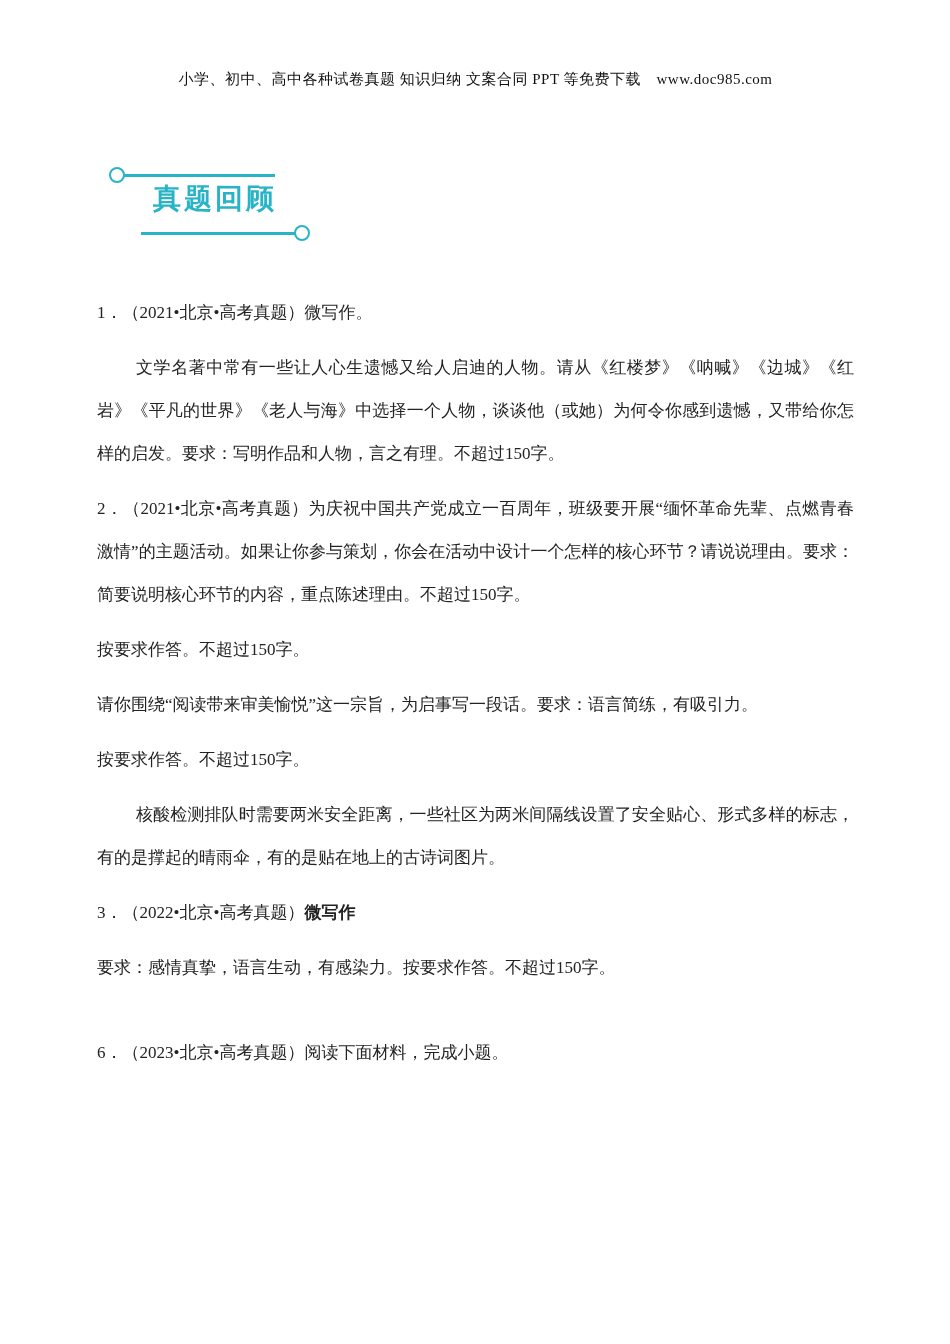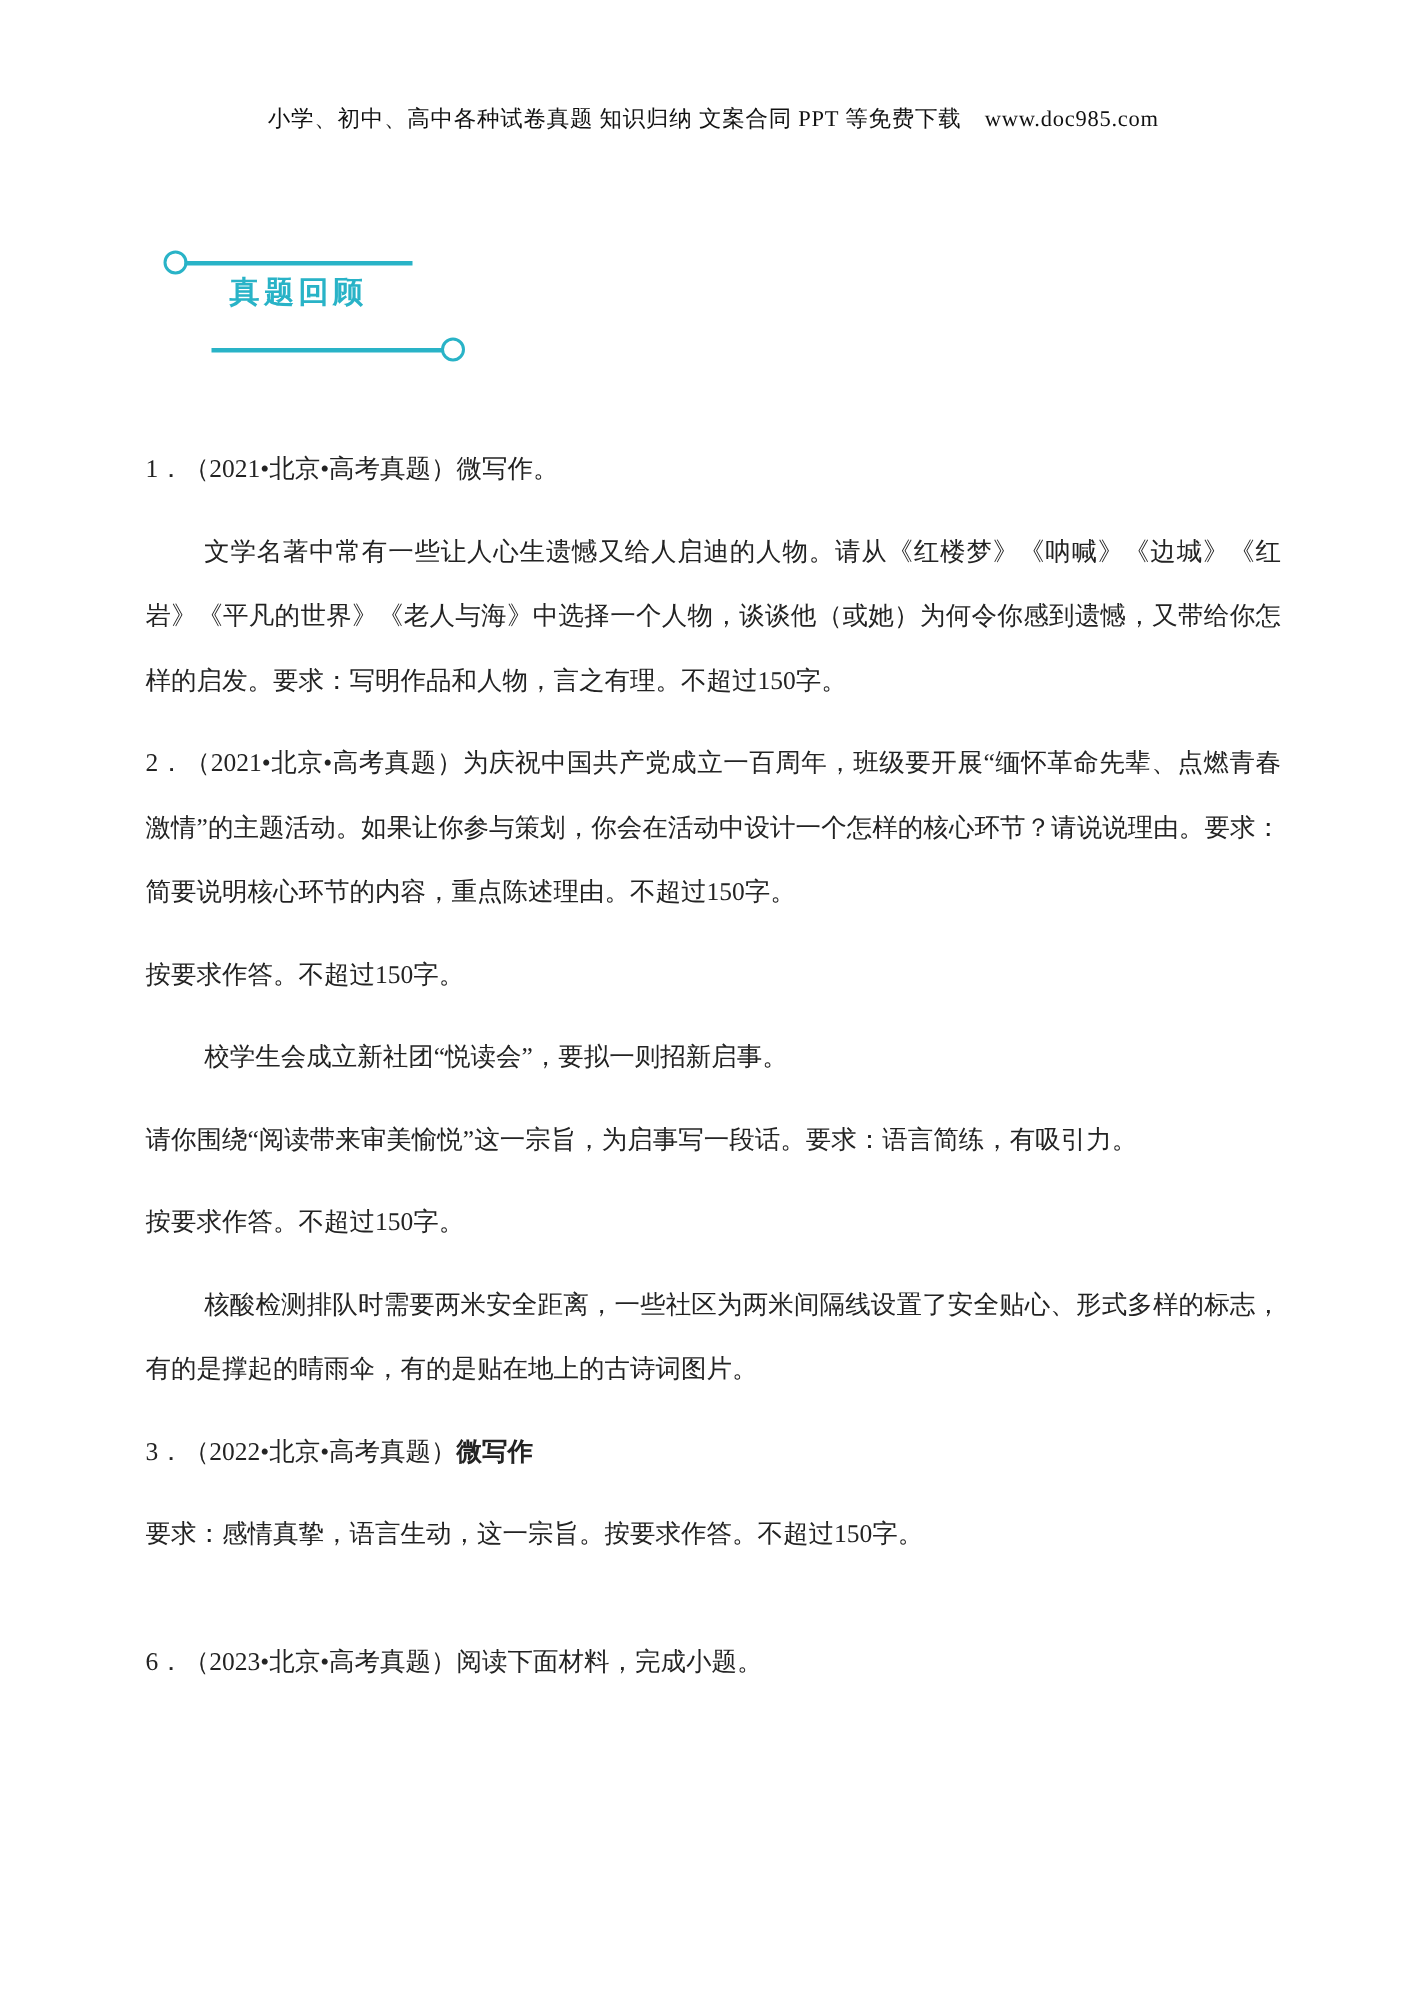--- a/index.html
+++ b/index.html
@@ -45,21 +45,21 @@
     height:2.5px;
     background:var(--accent);
   }
   .dline.top { left:14px; top:7px;  width:152px; }
   .dline.bot { left:32px; top:65px; width:155px; }
   .badge-title {
     position:absolute;
     left:44px; top:18px;
     font-family:"Liberation Sans","DejaVu Sans",sans-serif;
     font-weight:bold;
-    font-size:20px;
+    font-size:28px;
     line-height:1;
     color:var(--accent);
     letter-spacing:3px;
     white-space:nowrap;
   }
   
   .content {
     font-size:17px;
     line-height:43px;
     text-align:justify;
@@ -83,22 +83,21 @@
     <div class="badge-title">真题回顾</div>
     <span class="dline bot"></span>
     <span class="circle bot-right"></span>
   </div>
 
   <div class="content">
     <p class="para">1．（2021•北京•高考真题）微写作。</p>
     <p class="para indent">文学名著中常有一些让人心生遗憾又给人启迪的人物。请从《红楼梦》《呐喊》《边城》《红岩》《平凡的世界》《老人与海》中选择一个人物，谈谈他（或她）为何令你感到遗憾，又带给你怎样的启发。要求：写明作品和人物，言之有理。不超过150字。</p>
     <p class="para">2．（2021•北京•高考真题）为庆祝中国共产党成立一百周年，班级要开展“缅怀革命先辈、点燃青春激情”的主题活动。如果让你参与策划，你会在活动中设计一个怎样的核心环节？请说说理由。要求：简要说明核心环节的内容，重点陈述理由。不超过150字。</p>
     <p class="para">按要求作答。不超过150字。</p>
-    <p class="para indent">校学生会成立新社团“悦读会”，要拟一则招新启事。</p>
     <p class="para">请你围绕“阅读带来审美愉悦”这一宗旨，为启事写一段话。要求：语言简练，有吸引力。</p>
     <p class="para">按要求作答。不超过150字。</p>
     <p class="para indent">核酸检测排队时需要两米安全距离，一些社区为两米间隔线设置了安全贴心、形式多样的标志，有的是撑起的晴雨伞，有的是贴在地上的古诗词图片。</p>
     <p class="para"><span>3．（2022•北京•高考真题）</span><span class="bold">微写作</span></p>
-    <p class="para">要求：感情真挚，语言生动，这一宗旨。按要求作答。不超过150字。</p>
+    <p class="para">要求：感情真挚，语言生动，有感染力。按要求作答。不超过150字。</p>
     <p class="para gap-top">6．（2023•北京•高考真题）阅读下面材料，完成小题。</p>
   </div>
 
 </div>
 
 </body></html>

